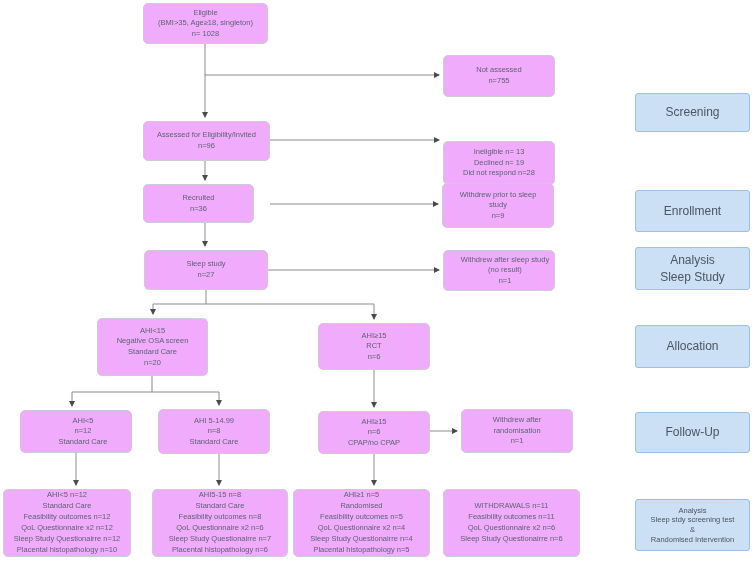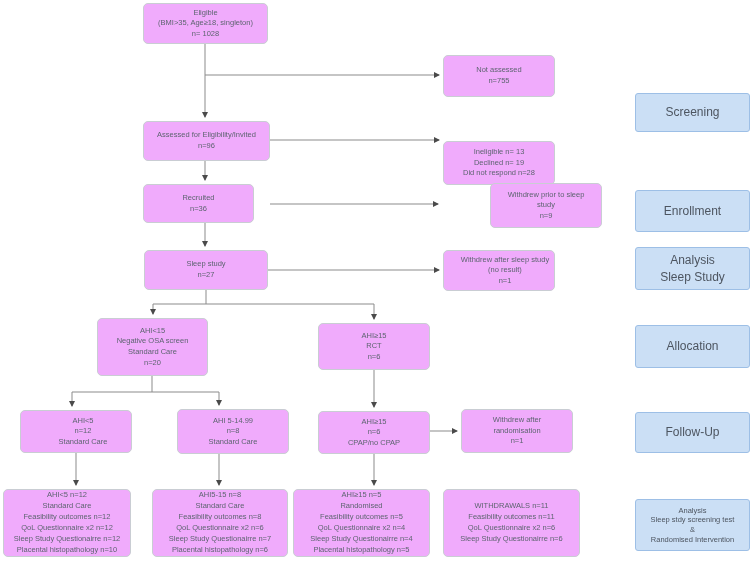--- a/index.html
+++ b/index.html
@@ -66,21 +66,21 @@
   <div class="node" style="left:443px;top:117px;width:112px;height:44px;margin-top:24px;">Ineligible n= 13
 Declined n= 19
 Did not respond n=28</div>
 
   <div class="node" style="left:143px;top:121px;width:127px;height:40px;">Assessed for Eligibility/Invited
 n=96</div>
 
   <div class="node" style="left:143px;top:184px;width:111px;height:39px;">Recruited
 n=36</div>
 
-  <div class="node" style="left:442px;top:183px;width:112px;height:45px;margin-left:48px;">Withdrew prior to sleep
+  <div class="node" style="left:442px;top:183px;width:112px;height:45px;">Withdrew prior to sleep
 study
 n=9</div>
 
   <div class="node" style="left:144px;top:250px;width:124px;height:40px;">Sleep study
 n=27</div>
 
   <div class="node" style="left:443px;top:250px;width:112px;height:41px;padding-left:14px;">Withdrew after sleep study
 (no result)
 n=1</div>
 
@@ -90,21 +90,21 @@
 n=20</div>
 
   <div class="node" style="left:318px;top:323px;width:112px;height:47px;">AHI≥15
 RCT
 n=6</div>
 
   <div class="node" style="left:20px;top:410px;width:112px;height:43px;padding-left:16px;">AHI&lt;5
 n=12
 Standard Care</div>
 
-  <div class="node" style="left:177px;top:409px;width:112px;height:45px;">AHI 5-14.99
+  <div class="node" style="left:158px;top:409px;width:112px;height:45px;">AHI 5-14.99
 n=8
 Standard Care</div>
 
   <div class="node" style="left:318px;top:411px;width:112px;height:43px;">AHI≥15
 n=6
 CPAP/no CPAP</div>
 
   <div class="node" style="left:461px;top:409px;width:112px;height:44px;">Withdrew after
 randomisation
 n=1</div>
@@ -116,21 +116,21 @@
 Sleep Study Questionairre n=12
 Placental histopathology n=10</div>
 
   <div class="node outcome" style="left:152px;top:489px;width:136px;height:68px;">AHI5-15 n=8
 Standard Care
 Feasibility outcomes n=8
 QoL Questionnaire x2 n=6
 Sleep Study Questionairre n=7
 Placental histopathology n=6</div>
 
-  <div class="node outcome" style="left:293px;top:489px;width:137px;height:68px;">AHI≥15  n=5
+  <div class="node outcome" style="left:293px;top:489px;width:137px;height:68px;">AHI≥1  n=5
 Randomised
 Feasibility outcomes n=5
 QoL Questionnaire x2 n=4
 Sleep Study Questionairre n=4
 Placental histopathology n=5</div>
 
   <div class="node outcome" style="left:443px;top:489px;width:137px;height:68px;">WITHDRAWALS n=11
 Feasibility outcomes n=11
 QoL Questionnaire x2 n=6
 Sleep Study Questionairre n=6</div>

